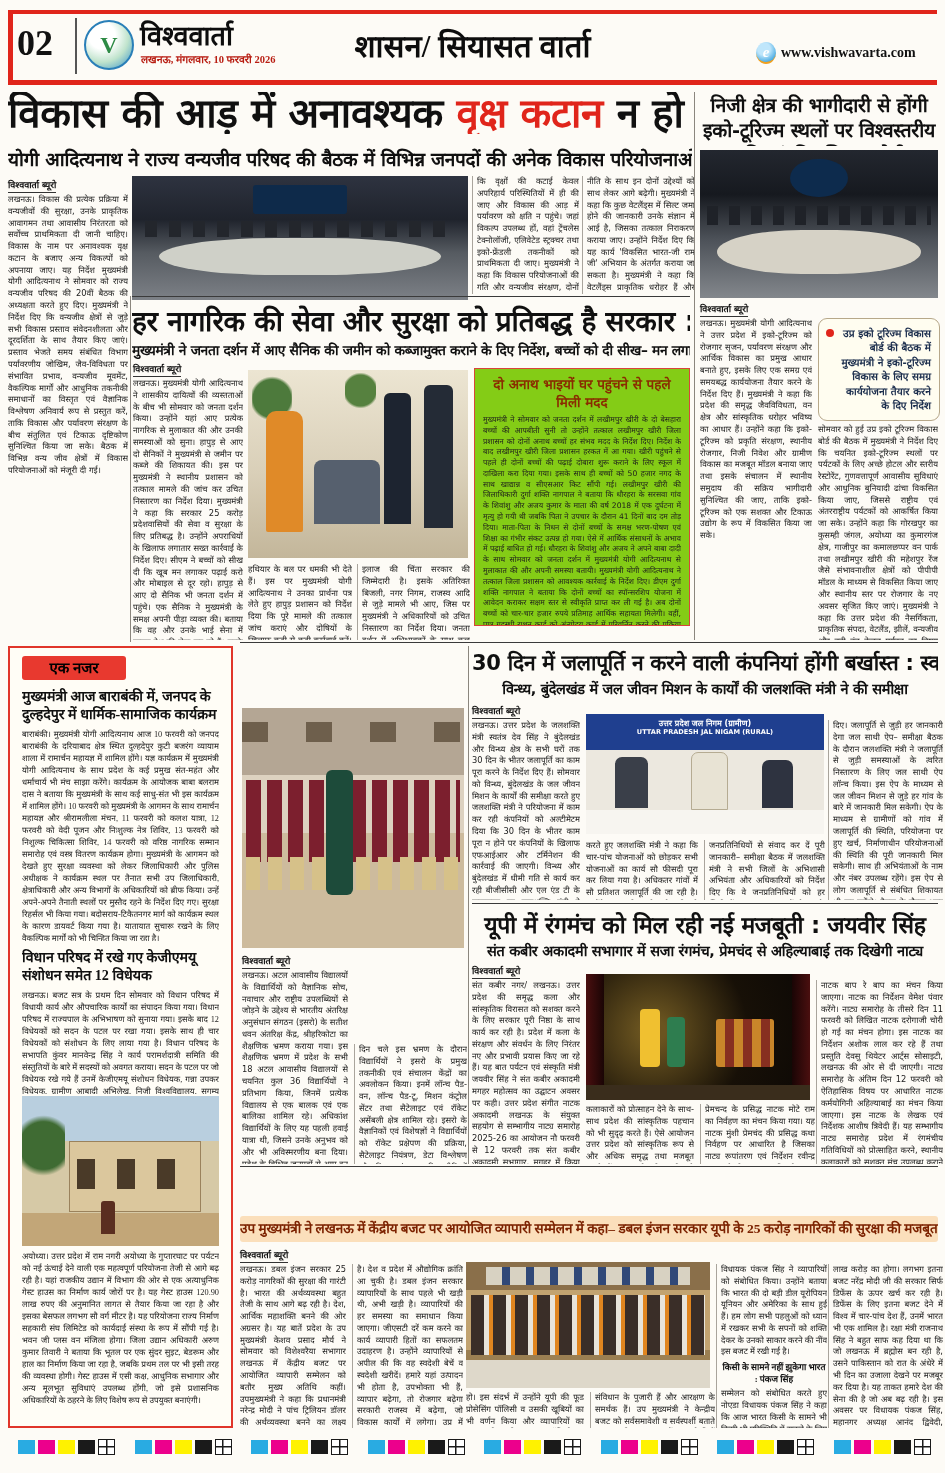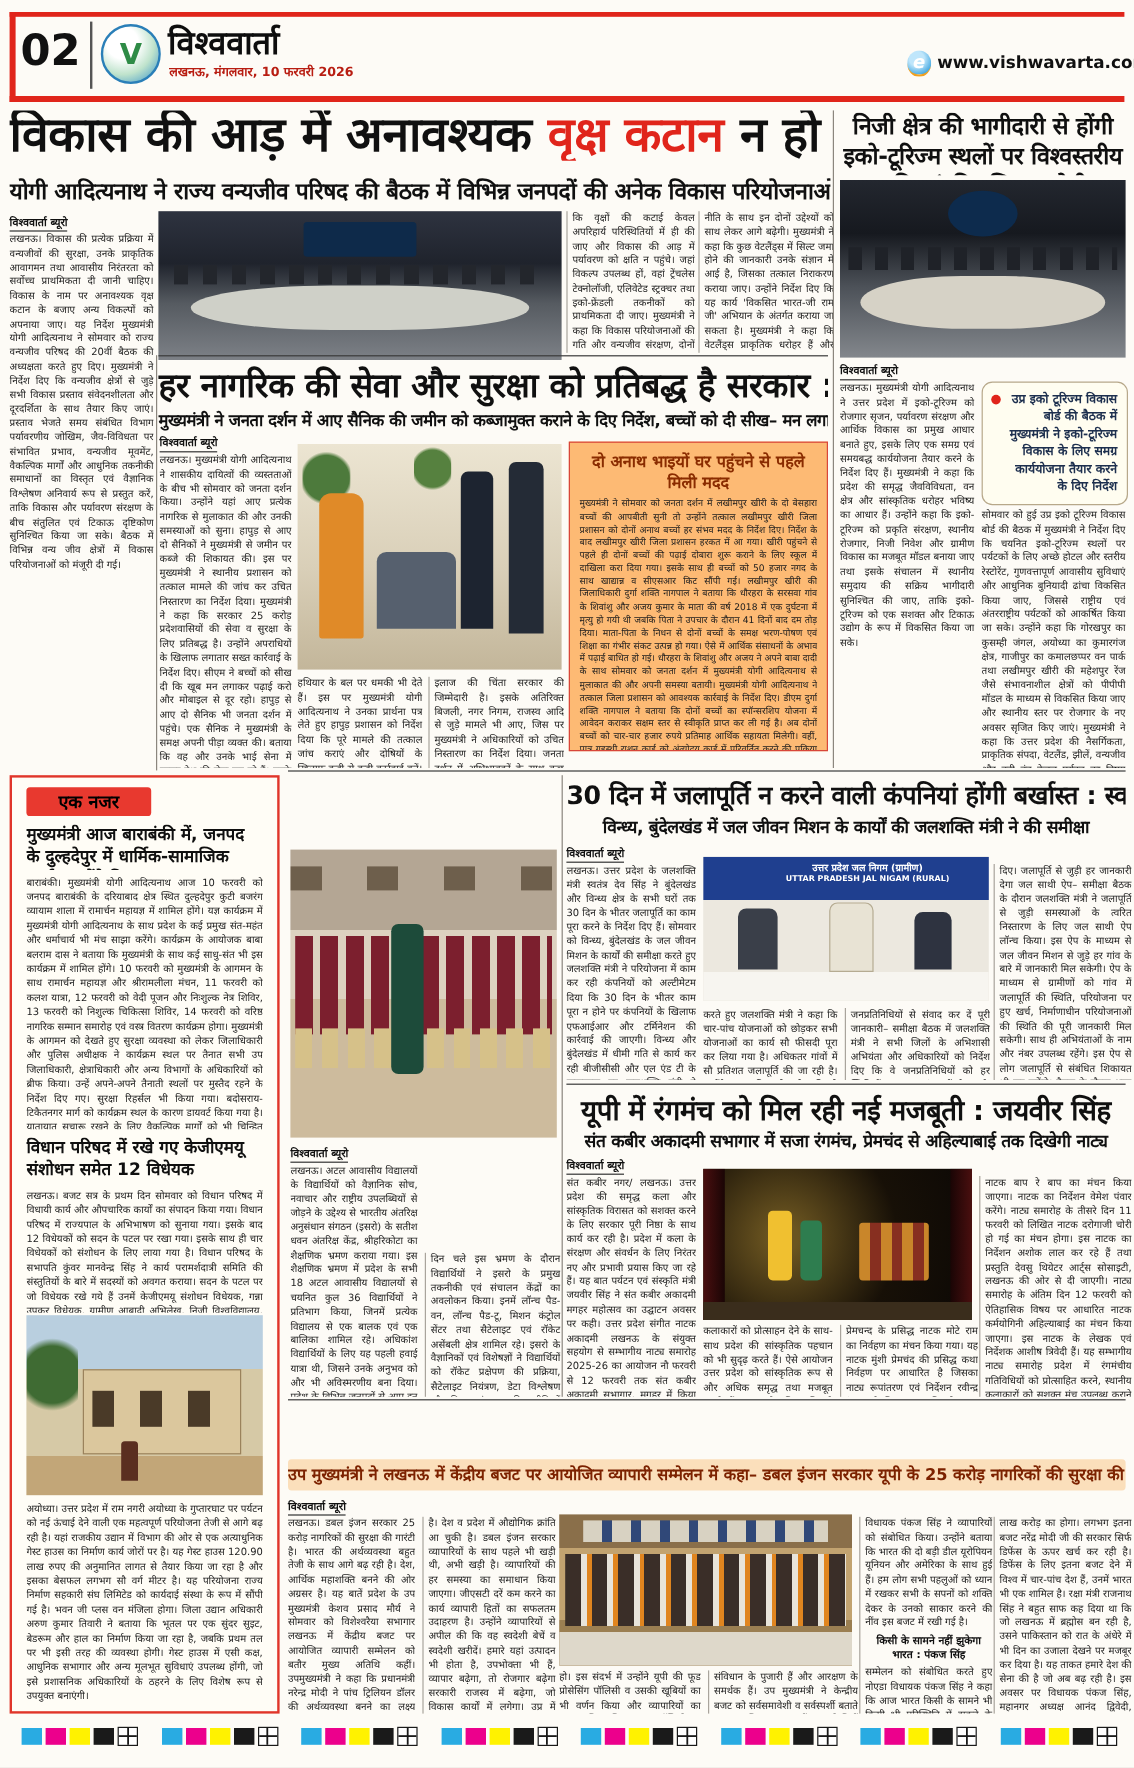--- a/index.html
+++ b/index.html
@@ -1,31 +1,31 @@
 <!DOCTYPE html>
 <html><head>
 <meta charset="utf-8">
 <style>
   html,body{margin:0;padding:0;background:#e9e7e2;}
   #page{position:relative;width:945px;height:1473px;background:#fdfbf6;margin:0 auto;
         font-family:"DejaVu Sans",sans-serif;overflow:hidden;}
-  .abs{position:absolute;}
+  .abs{position:absolute;font-family:Liberation Serif, serif;}
   .bt{position:absolute;font-size:8.3px;line-height:1.42;text-align:justify;color:#1c1c1c;overflow:hidden;}
   .rl{border-left:1px solid #a9a49c;padding-left:4px;}
   .byline{position:absolute;font-size:9px;font-weight:bold;color:#111;border-bottom:1px solid #333;padding-bottom:1px;}
   .ph{position:absolute;overflow:hidden;background:#cfcac0;}
   .ph>div{position:absolute;}
   .hl{position:absolute;font-weight:800;color:#101010;letter-spacing:-0.3px;}
   .ctr{text-align:center;}
   .rule-h{position:absolute;background:#3a3a3a;height:1px;}
   .rule-v{position:absolute;background:#8b867e;width:1px;}
   .hibox{position:absolute;background:#fffdf0;border:1px solid #b7a88a;border-radius:9px;padding:7px 8px 6px 20px;
          font-size:10.3px;line-height:1.4;font-weight:bold;color:#1d2f4e;}
   .hibox .dot{position:absolute;left:7px;top:10px;width:8px;height:8px;border-radius:50%;background:#e0251b;}
-  .peachbox{position:absolute;background:#fdba74;border:1.5px solid #d8463a;padding:6px 8px;overflow:hidden;}
+  .peachbox{position:absolute;background:#84cc16;border:1.5px solid #d8463a;padding:6px 8px;overflow:hidden;}
   .pm-group{display:flex;align-items:center;gap:3px;}
   .pm-sq{width:17px;height:14px;display:inline-block;}
   .pm-reg{width:15px;height:14px;display:inline-block;border:1.5px solid #1a1a1a;background:
       linear-gradient(#1a1a1a,#1a1a1a) 50% 0/1.5px 100% no-repeat,
       linear-gradient(#1a1a1a,#1a1a1a) 0 50%/100% 1.5px no-repeat,#fff;}
   #print-bar{position:absolute;left:18px;right:14px;top:1438px;height:18px;display:flex;justify-content:space-between;align-items:center;}
   .story-head{font-size:14.2px;font-weight:800;color:#101010;line-height:1.3;margin:7px 0 4px 0;}
   .story-body{font-size:8.3px;line-height:1.45;text-align:justify;color:#1c1c1c;overflow:hidden;}
 </style>
 </head>
@@ -40,20 +40,21 @@
   <div class="abs" style="left:17px;top:22px;width:54px;font-size:36px;font-weight:800;color:#111;">02</div>
   <div class="abs" style="left:75px;top:18px;width:2px;height:56px;background:#555;"></div>
 
   <div class="abs" style="left:84px;top:20px;width:46px;height:46px;border-radius:50%;background:radial-gradient(circle at 35% 30%,#ffffff 0 30%,#bfe3cc 60%,#2f8fc9 100%);border:2px solid #2a7fb8;display:flex;align-items:center;justify-content:center;">
     <span style="font-size:24px;font-weight:800;color:#2e8b46;">V</span>
   </div>
 
   <div class="abs" style="left:140px;top:16px;font-size:27px;font-weight:800;color:#0d0d0d;">विश्ववार्ता</div>
   <div class="abs" style="left:141px;top:52px;font-size:10.5px;font-weight:bold;color:#b81d12;">लखनऊ,  मंगलवार, 10 फरवरी 2026</div>
 
+  <div class="abs ctr" style="left:300px;top:24px;width:345px;font-size:31px;font-weight:800;color:#0d0d0d;">शासन/ सियासत वार्ता</div>
 
   <div class="abs" style="left:756px;top:42px;display:flex;align-items:center;gap:5px;">
     <span style="display:inline-block;width:20px;height:20px;border-radius:50%;background:radial-gradient(circle at 40% 35%,#bfe6fb 0 35%,#2196d9 90%);color:#ffffff;font-weight:800;font-style:italic;font-size:15px;text-align:center;line-height:20px;border-bottom:2px solid #f0a020;">e</span>
     <span style="font-size:14px;font-weight:800;color:#111;">www.vishwavarta.com</span>
   </div>
 
   <div class="hl" style="left:8px;top:92px;width:684px;font-size:40px;line-height:1.05;white-space:nowrap;overflow:hidden;">
     <span>विकास की आड़ में अनावश्यक </span><span style="color:#e0251b;">वृक्ष कटान</span><span> न हो : सीएम</span>
   </div>
   <div class="hl" style="left:8px;top:146px;width:684px;font-size:19px;font-weight:700;white-space:nowrap;overflow:hidden;">योगी आदित्यनाथ ने राज्य वन्यजीव परिषद की बैठक में विभिन्न जनपदों की अनेक विकास परियोजनाओं को दी मंजूरी</div>
@@ -148,21 +149,21 @@
 
   <div class="bt rl" style="left:354px;top:1044px;width:108px;height:120px;">दिन चले इस भ्रमण के दौरान विद्यार्थियों ने इसरो के प्रमुख तकनीकी एवं संचालन केंद्रों का अवलोकन किया। इनमें लॉन्च पैड-वन, लॉन्च पैड-टू, मिशन कंट्रोल सेंटर तथा सैटेलाइट एवं रॉकेट असेंबली क्षेत्र शामिल रहे। इसरो के वैज्ञानिकों एवं विशेषज्ञों ने विद्यार्थियों को रॉकेट प्रक्षेपण की प्रक्रिया, सैटेलाइट नियंत्रण, डेटा विश्लेषण और मिशन संचालन की बारीकियों को सरल भाषा में समझाया। भ्रमण के उपरांत इसरो के निदेशक पद्मकुमार ने विद्यार्थियों के साथ विशेष संवाद सत्र आयोजित किया गया। इस अवसर पर प्रमुख सचिव डॉ. एमके शनमुगा सुंदरम, सचिव पूजा यादव उप्र भवन एवं अन्य सन्निर्माण कर्मकार कल्याण बोर्ड भी उपस्थित रहीं। निदेशक ने विद्यार्थियों को इसरो की कार्यप्रणाली, वर्तमान एवं भावी अंतरिक्ष परियोजनाओं, गगनयान मिशन तथा भारत की अंतरिक्ष उपलब्धियों की विस्तृत जानकारी दी।</div>
 
   <div class="hl ctr" style="left:472px;top:648px;width:466px;font-size:21px;white-space:nowrap;overflow:hidden;">30 दिन में जलापूर्ति न करने वाली कंपनियां होंगी बर्खास्त : स्वतंत्रदेव सिंह</div>
   <div class="hl ctr" style="left:472px;top:678px;width:466px;font-size:14.5px;font-weight:700;white-space:nowrap;overflow:hidden;">विन्ध्य, बुंदेलखंड में जल जीवन मिशन के कार्यों की जलशक्ति मंत्री ने की समीक्षा</div>
 
   <div class="byline" style="left:472px;top:704px;">विश्ववार्ता ब्यूरो</div>
   <div class="bt" style="left:472px;top:720px;width:108px;height:180px;">लखनऊ। उत्तर प्रदेश के जलशक्ति मंत्री स्वतंत्र देव सिंह ने बुंदेलखंड और विन्ध्य क्षेत्र के सभी घरों तक 30 दिन के भीतर जलापूर्ति का काम पूरा करने के निर्देश दिए हैं। सोमवार को विन्ध्य, बुंदेलखंड के जल जीवन मिशन के कार्यों की समीक्षा करते हुए जलशक्ति मंत्री ने परियोजना में काम कर रही कंपनियों को अल्टीमेटम दिया कि 30 दिन के भीतर काम पूरा न होने पर कंपनियों के खिलाफ एफआईआर और टर्मिनेशन की कार्रवाई की जाएगी। विन्ध्य और बुंदेलखंड में धीमी गति से कार्य कर रही बीजीसीसी और एल एंड टी के कामकाज पर जलशक्ति मंत्री ने नाराजगी जताई। उन्होंने कहा कि तय समय में काम पूरा नहीं हुआ, तो कंपनी के मालिकान के खिलाफ एफआईआर दर्ज कराकर जेल भेजा जाएगा। समीक्षा के बाद मीडिया से बातचीत</div>
 
   <div class="ph" style="left:586px;top:714px;width:238px;height:120px;background:#ece8df;">
-    <div style="left:0;top:0;width:100%;height:30%;background:#1f3f8f;color:#ffffff;text-align:center;padding-left:18px;">
+    <div style="left:0;top:0;width:100%;height:30%;background:#1f3f8f;color:#ffffff;text-align:center;">
       <div style="position:relative;font-size:8px;font-weight:bold;margin-top:3px;">उत्तर प्रदेश जल निगम (ग्रामीण)</div>
       <div style="position:relative;font-size:6.6px;font-weight:bold;">UTTAR PRADESH JAL NIGAM (RURAL)</div>
     </div>
     <div style="left:12%;top:36%;width:14%;height:42%;background:#3a3f49;border-radius:7px 7px 0 0;"></div>
     <div style="left:44%;top:32%;width:15%;height:46%;background:#e8e3d4;border:1px solid #b5ab92;border-radius:7px 7px 0 0;"></div>
     <div style="left:74%;top:38%;width:13%;height:40%;background:#2e3340;border-radius:7px 7px 0 0;"></div>
     <div style="left:0;top:80%;width:100%;height:20%;background:#f7f5f0;"></div>
   </div>
 
   <div class="bt" style="left:586px;top:840px;width:112px;height:60px;">करते हुए जलशक्ति मंत्री ने कहा कि चार-पांच योजनाओं को छोड़कर सभी योजनाओं का कार्य सौ फीसदी पूरा कर लिया गया है। अधिकतर गांवों में सौ प्रतिशत जलापूर्ति की जा रही है। उन्होंने बताया कि करीब तीन फीसदी गांवों में पाइपलाइन डैमेज या अन्य कारणों से निर्बाध जलापूर्ति प्रभावित हुई है। उसमें तत्काल सुधार करने के निर्देश दिए गए हैं।</div>

